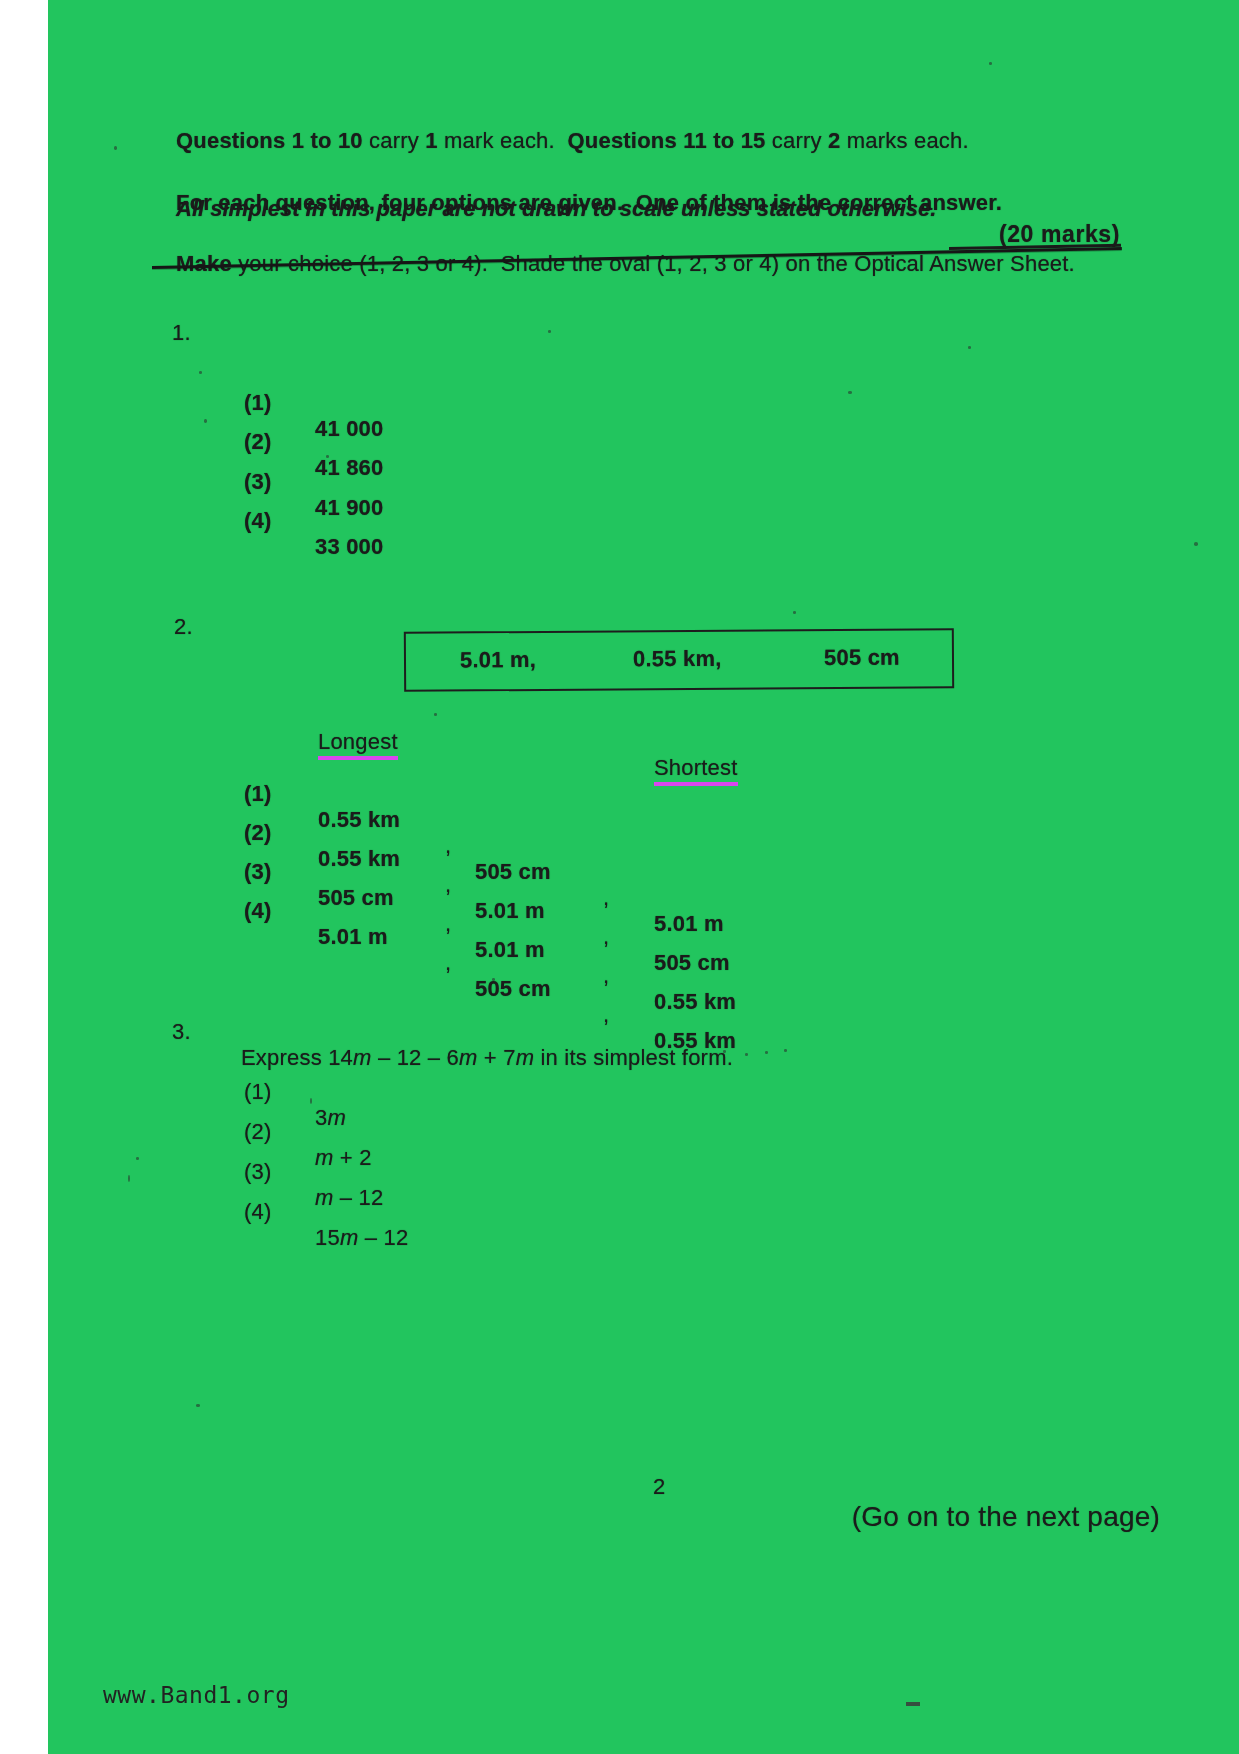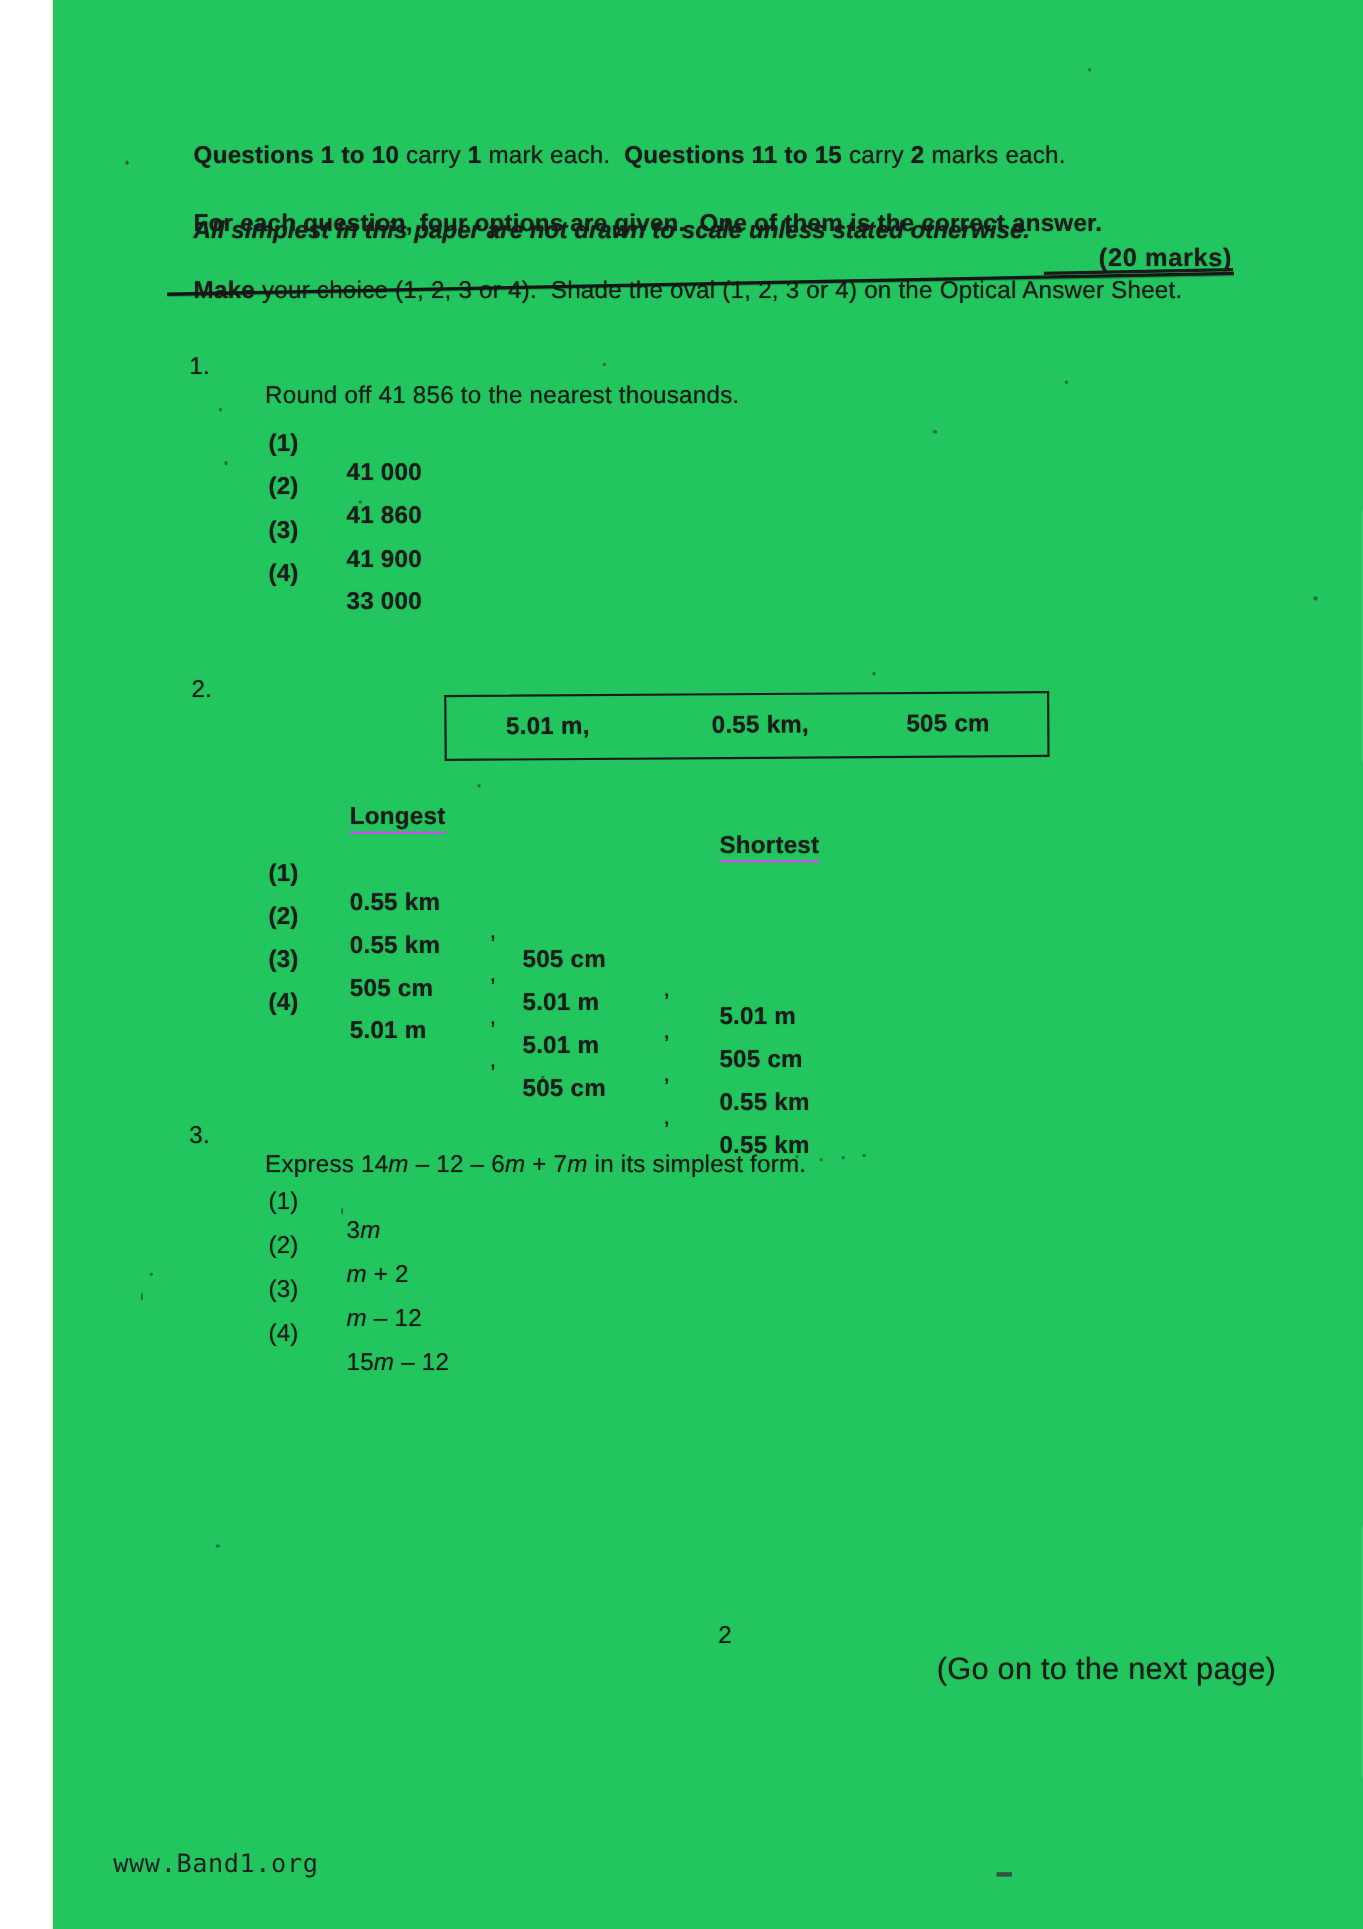--- a/index.html
+++ b/index.html
@@ -37,28 +37,28 @@
   .qtext{position:absolute;left:193px;}
   .opt-row{position:absolute;left:0;width:100%;height:27px;}
   .opt-row .lbl{position:absolute;left:196px;}
   .opt-row .val{position:absolute;left:267px;}
   .valbold{font-weight:600;}
   .q2 .c1{position:absolute;left:270px;}
   .q2 .comma1{position:absolute;left:397px;}
   .q2 .c2{position:absolute;left:427px;}
   .q2 .comma2{position:absolute;left:555px;}
   .q2 .c3{position:absolute;left:606px;}
-  .col-head{font-weight:700;border-bottom:2px solid #d946ef;padding-bottom:1px;}
+  .col-head{font-weight:400;border-bottom:4px solid #d946ef;padding-bottom:1px;}
   .dist-box{
     left:356px;top:630px;width:546px;height:56px;
     border:2.4px solid #1d1d1d;
     transform:rotate(-0.38deg);
   }
   .dist-box .bi{position:absolute;top:14px;}
-  .bi1{left:54px;} .bi2{left:241px;} .bi3{left:418px;}
+  .bi1{left:54px;} .bi2{left:227px;} .bi3{left:418px;}
   .page-number{left:605px;top:1474px;font-size:22px;}
   .continue-note{right:127px;top:1504px;font-size:28px;}
   .watermark{left:55px;top:1682px;font-family:"DejaVu Sans Mono","Liberation Mono",monospace;font-size:23px;letter-spacing:.5px;color:#222;text-shadow:none;}
   .speck{position:absolute;background:#2a2a2a;opacity:.55;border-radius:45%;}
   .dash-art{position:absolute;left:858px;top:1702px;width:14px;height:4px;background:#3a3a3a;opacity:.85;}
 </style>
 </head>
 <body>
 
 <div class="page">
@@ -72,21 +72,20 @@
   <div class="abs scale-note">All simplest In this paper are not drawn to scale unless stated otherwise.</div>
 
   <div class="abs marks">(20 marks)</div>
 
   <div class="abs marks-underline"></div>
   <div class="abs rule-main"></div>
 
   <div>
     <div class="abs txt" style="left:0;top:294px;width:100%;">
       <span class="qnum">1.</span>
-      <span class="qtext">Round off 41 856 to the nearest thousands.</span>
     </div>
     <div class="abs txt opt-row" style="top:364px;">
       <span class="lbl valbold">(1)</span>
       <span class="val valbold">41 000</span>
     </div>
     <div class="abs txt opt-row" style="top:403px;">
       <span class="lbl valbold">(2)</span>
       <span class="val valbold">41 860</span>
     </div>
     <div class="abs txt opt-row" style="top:443px;">

